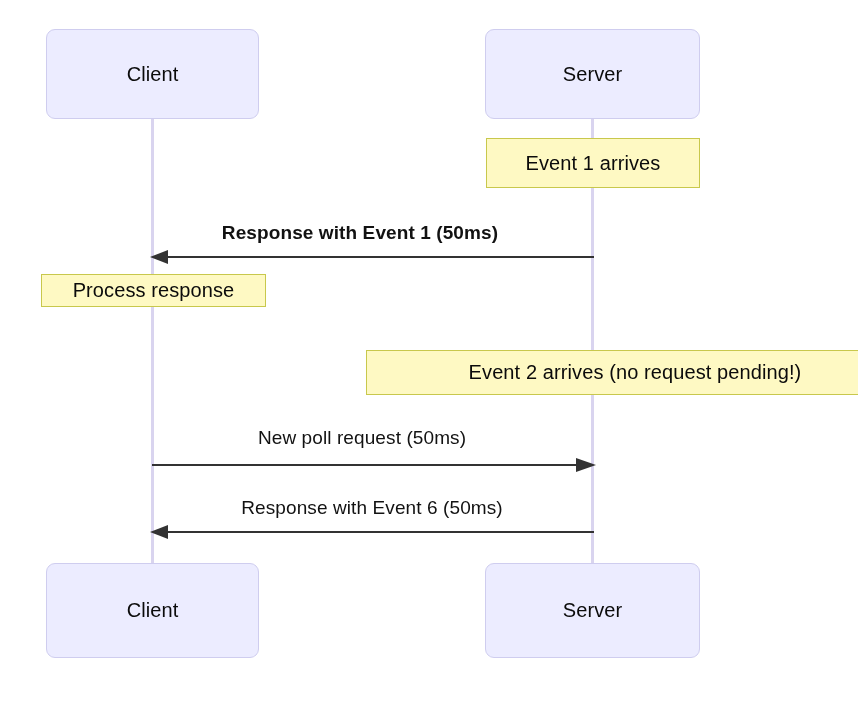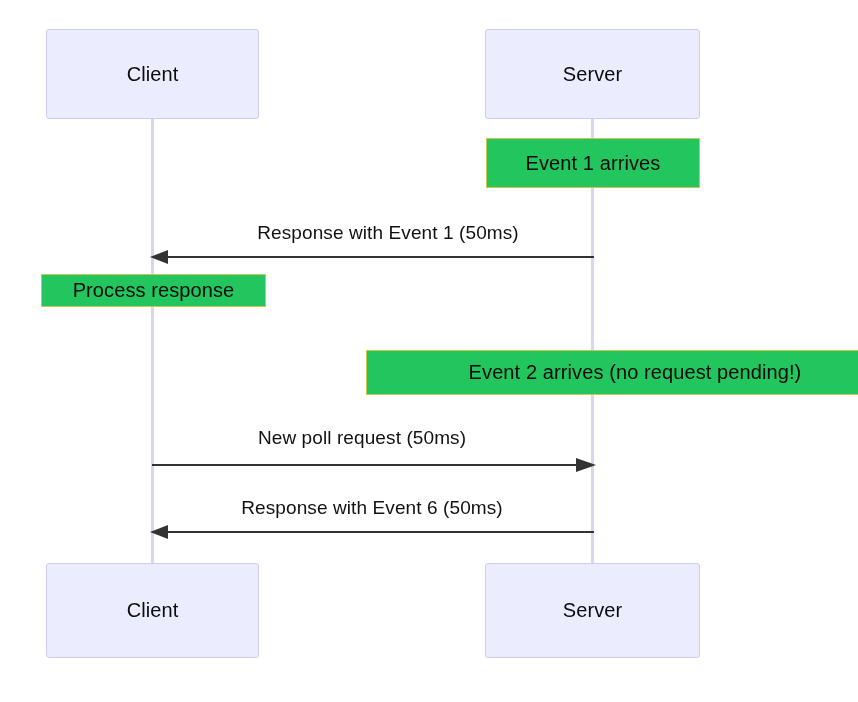--- a/index.html
+++ b/index.html
@@ -27,35 +27,35 @@
     top: 119px;
     height: 444px;
   }
 
   
   .actor-box {
     position: absolute;
     box-sizing: border-box;
     background: #ececff;
     border: 1.4px solid #cfcdef;
-    border-radius: 3px;
+    border-radius: 9px;
     display: flex;
     align-items: center;
     justify-content: center;
     color: #0b0b0b;
     font-size: 20px;
     font-family: "Liberation Sans", sans-serif;
     letter-spacing: 0.1px;
   }
 
   
   .note-box {
     position: absolute;
     box-sizing: border-box;
-    background: #22c55e;
+    background: #fef9c3;
     border: 1.6px solid #c8c84c;
     display: flex;
     align-items: center;
     justify-content: center;
     color: #0b0b0b;
     font-size: 20px;
     font-family: "Liberation Sans", sans-serif;
     letter-spacing: 0.1px;
     white-space: nowrap;
   }
@@ -91,21 +91,21 @@
   </div>
 
   <div class="actor-box" style="left:485px; top:29px; width:215px; height:90px;">
     <span>Server</span>
   </div>
 
   <div class="note-box" style="left:486px; top:138px; width:214px; height:50px;">
     <span>Event 1 arrives</span>
   </div>
 
-  <div class="message-label" style="left:168px; top:222px; width:440px;">Response with Event 1 (50ms)</div>
+  <div class="message-label" style="left:140px; top:222px; width:440px;font-weight:bold;">Response with Event 1 (50ms)</div>
   <div class="message" style="left:146px; top:248px; width:452px; height:18px;">
     <svg width="452" height="18" viewBox="0 0 452 18">
       <line x1="18" y1="9" x2="448" y2="9" stroke="#333333" stroke-width="2.2"></line>
       <polygon points="4,9 22,2 22,16" fill="#333333"></polygon>
     </svg>
   </div>
 
   <div class="note-box" style="left:41px; top:274px; width:225px; height:33px;">
     <span>Process response</span>
   </div>

